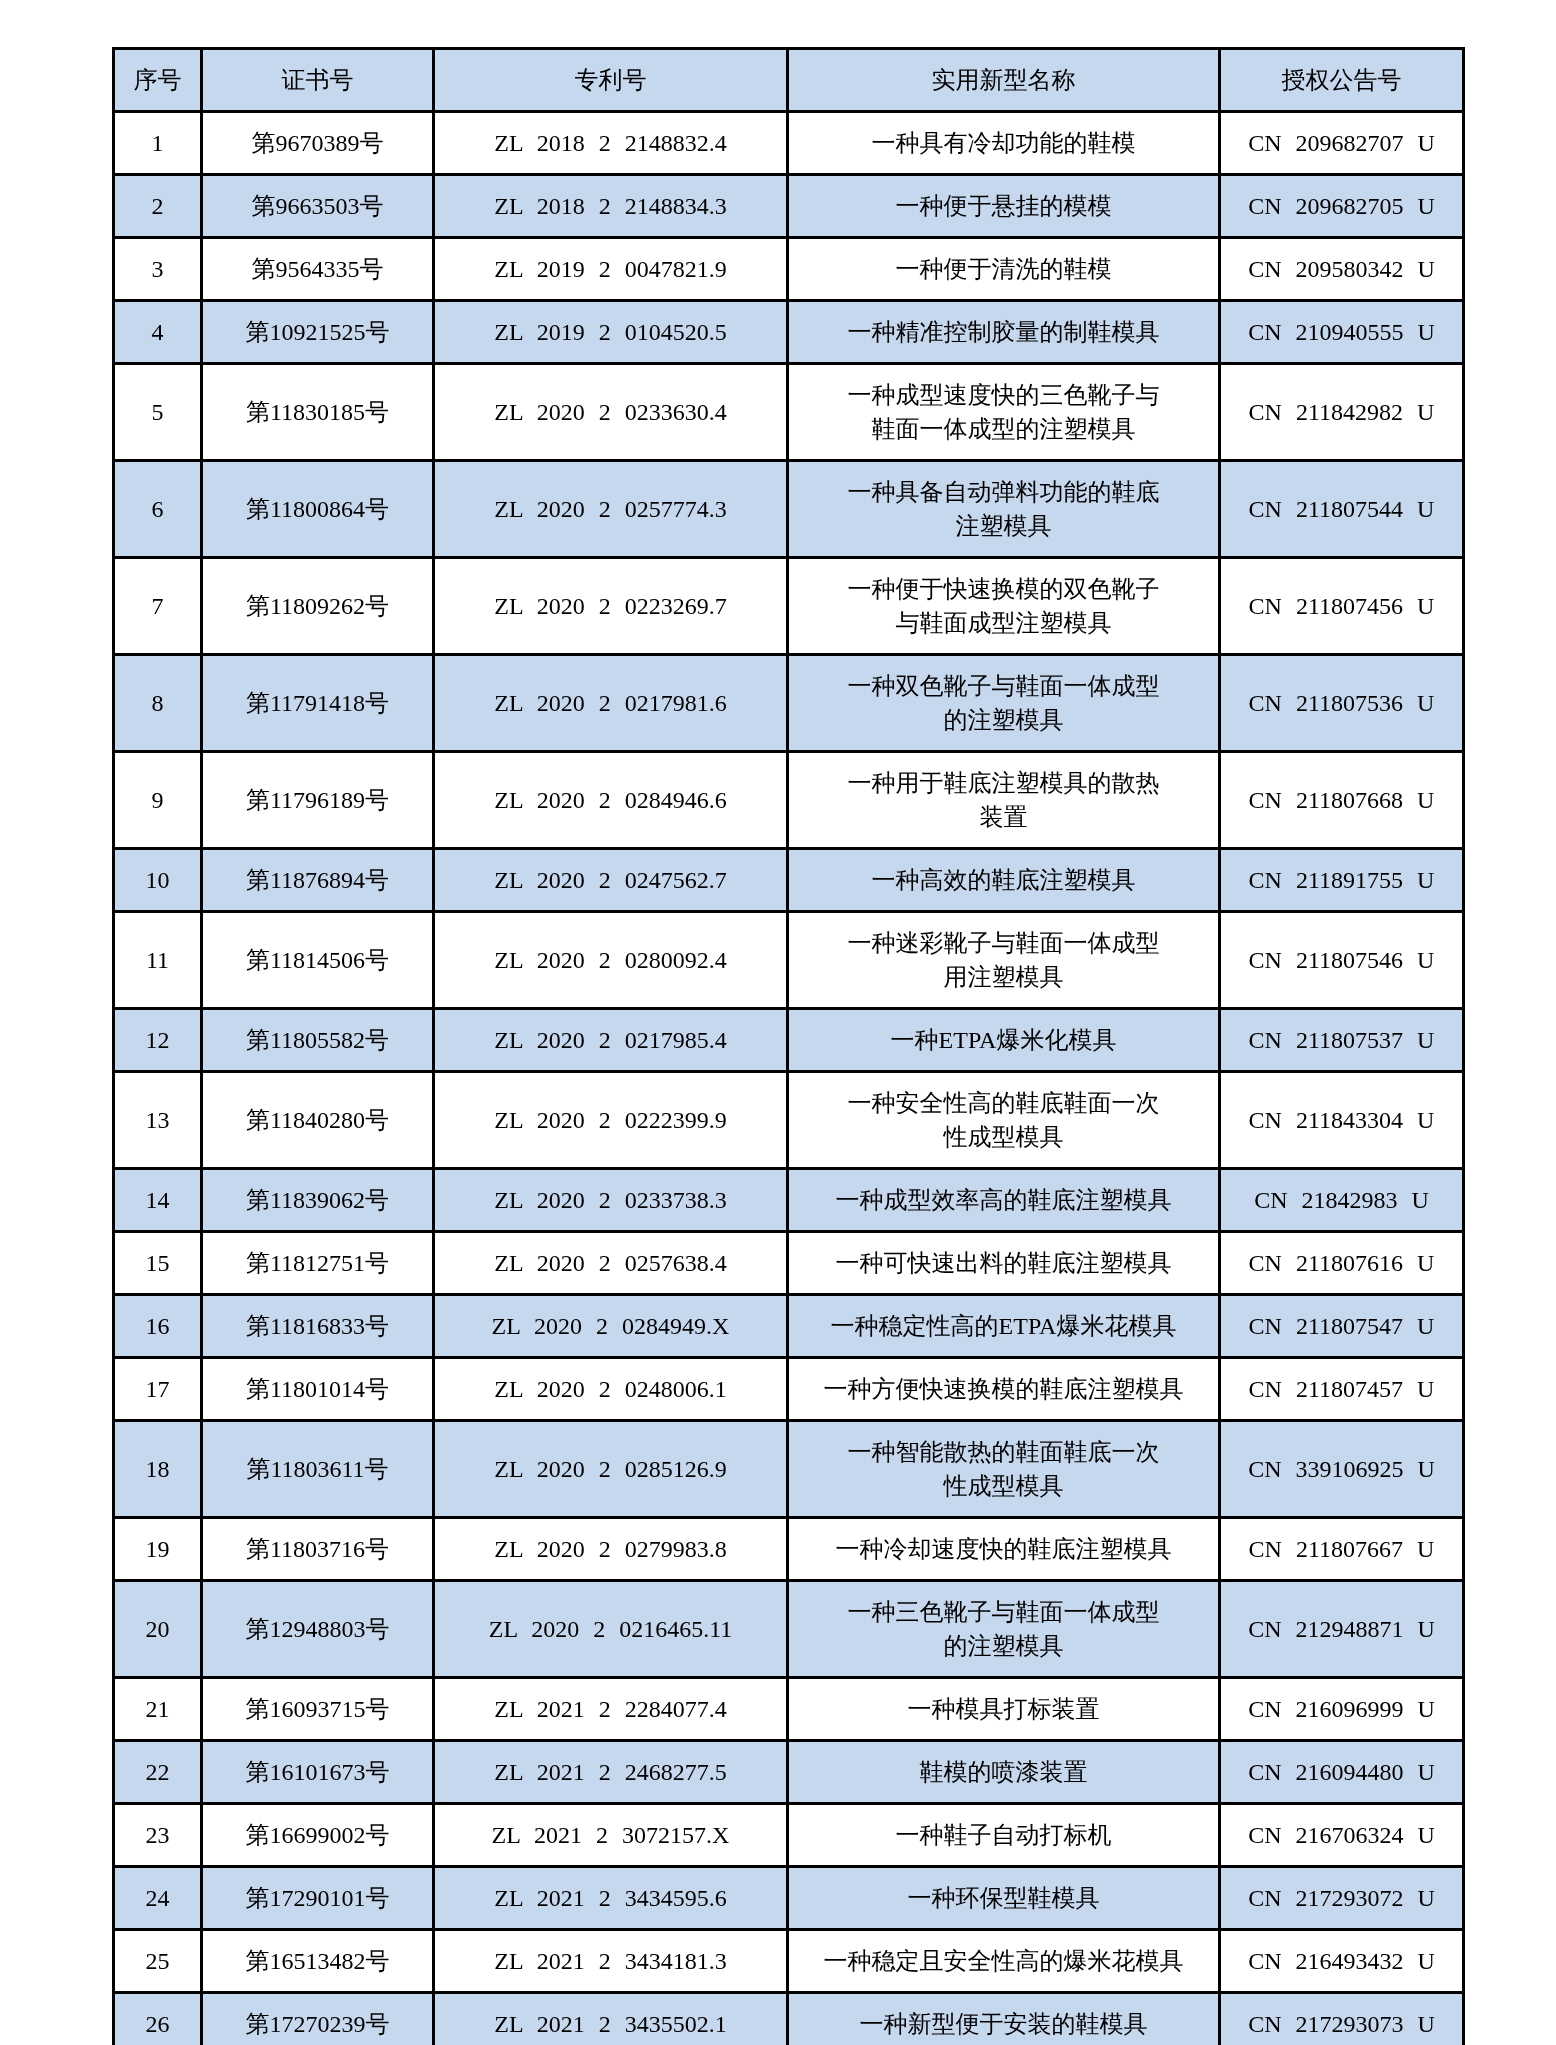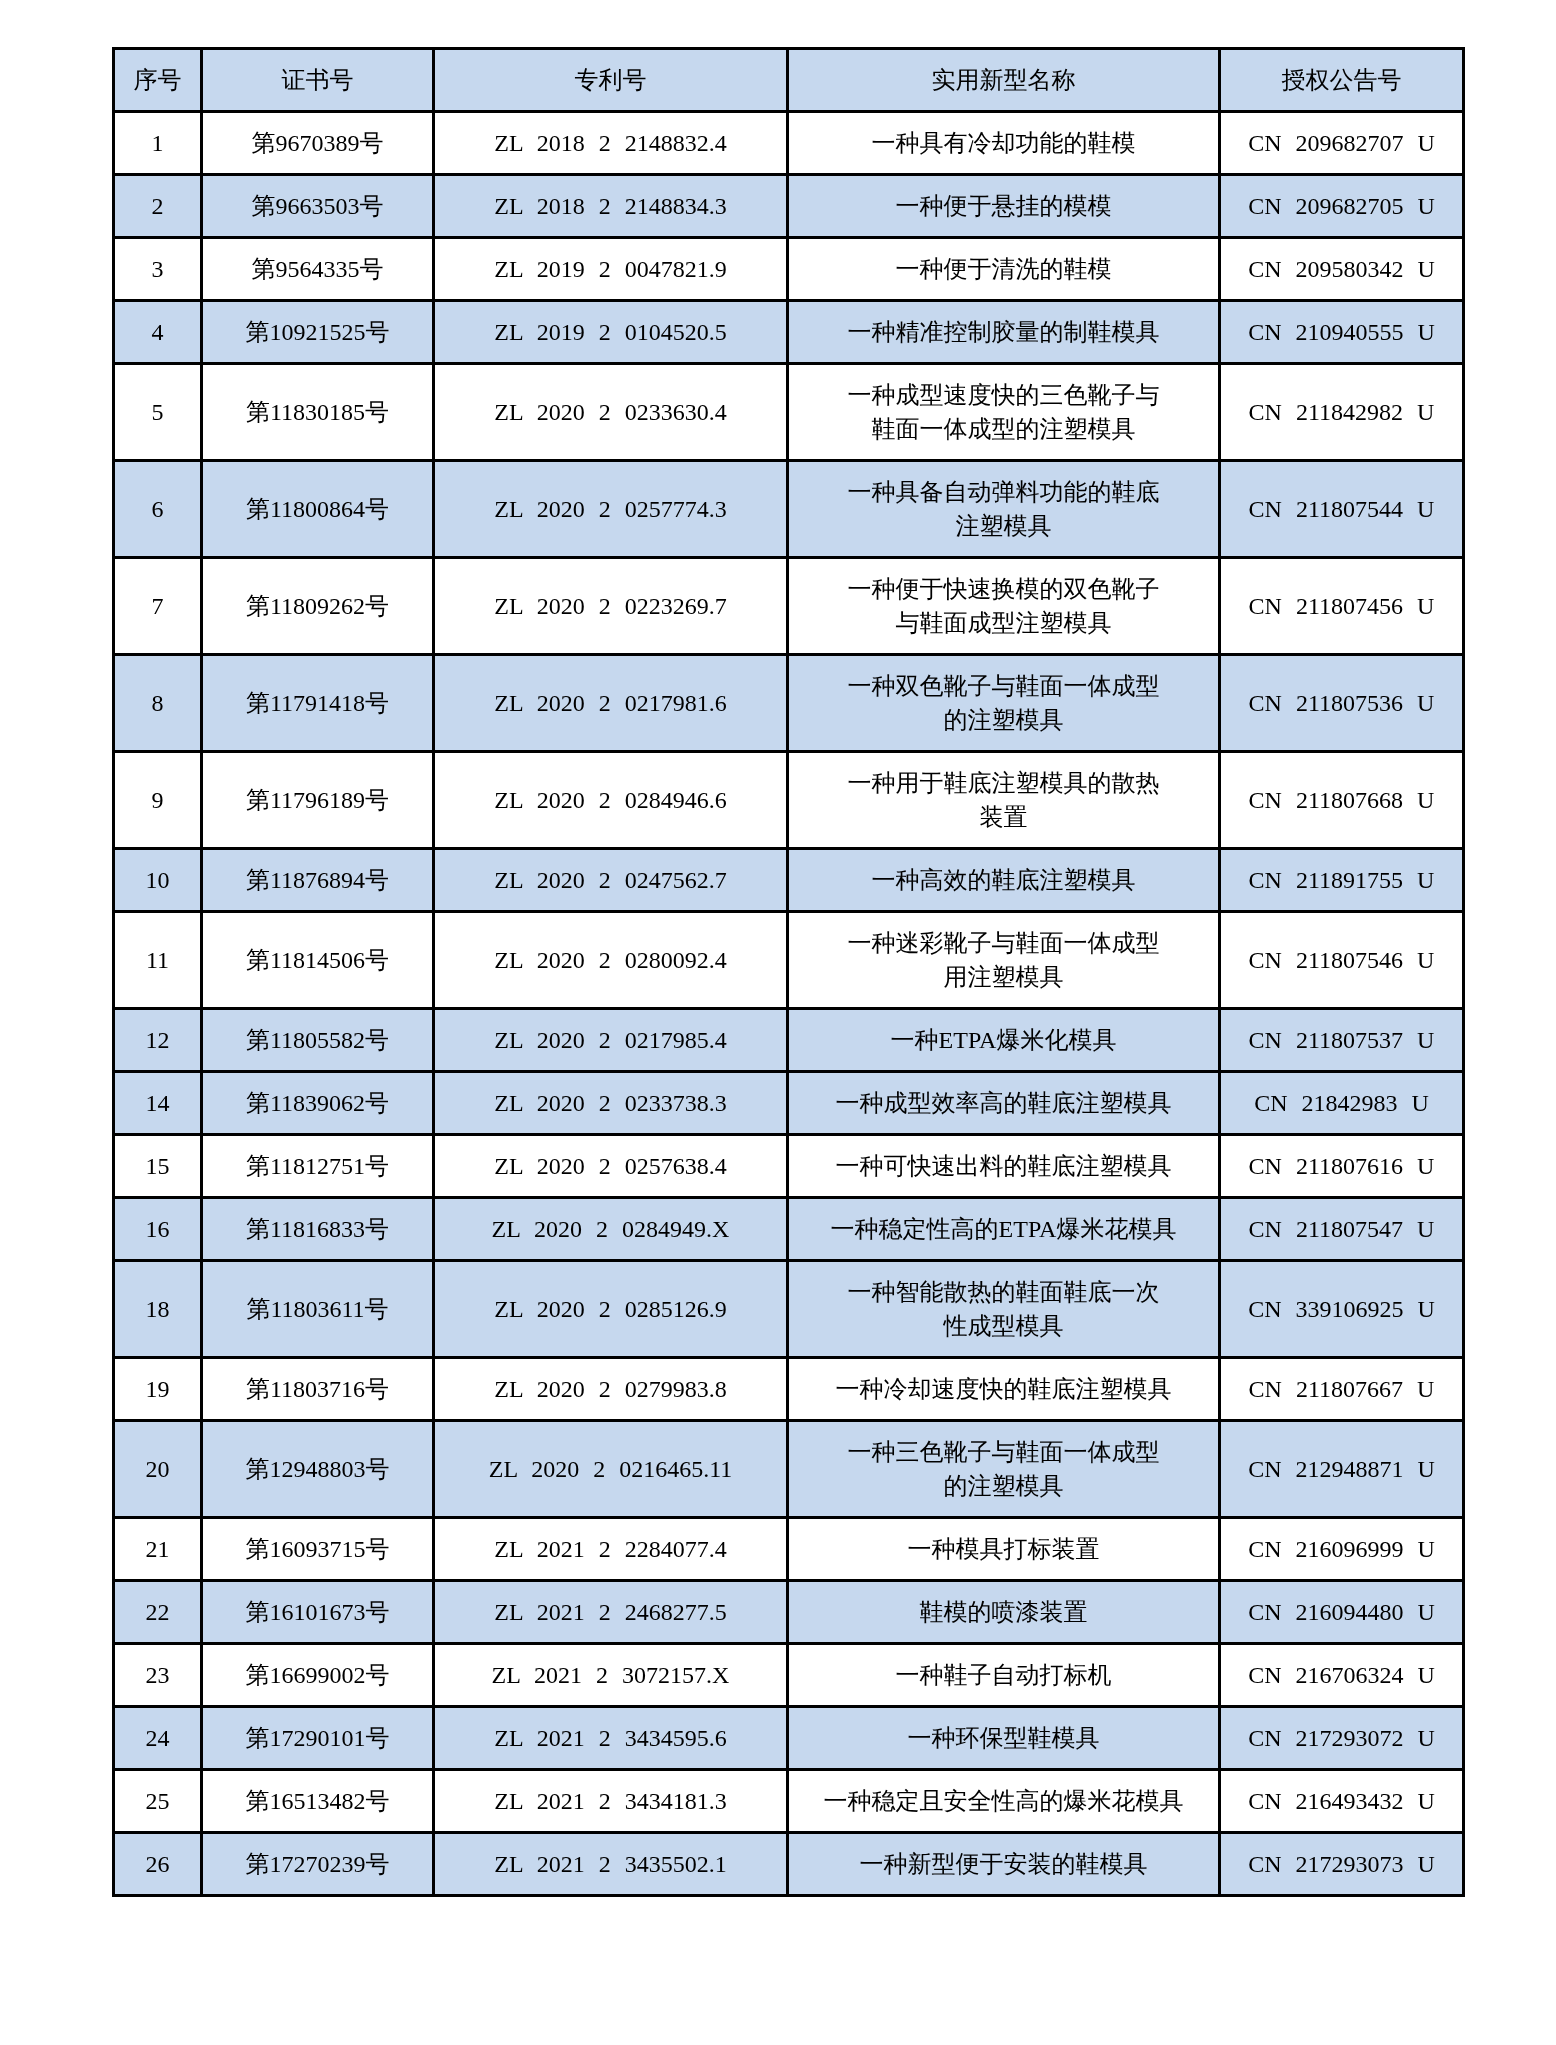--- a/index.html
+++ b/index.html
@@ -146,40 +146,55 @@
 用注塑模具</td>
         <td class="col-pub">CN 211807546 U</td>
       </tr>
       <tr class="shaded">
         <td class="col-no">12</td>
         <td class="col-cert">第11805582号</td>
         <td class="col-pat">ZL 2020 2 0217985.4</td>
         <td class="col-name">一种ETPA爆米化模具</td>
         <td class="col-pub">CN 211807537 U</td>
       </tr>
+      <tr>
+        <td class="col-no">13</td>
+        <td class="col-cert">第11840280号</td>
+        <td class="col-pat">ZL 2020 2 0222399.9</td>
+        <td class="col-name">一种安全性高的鞋底鞋面一次
+性成型模具</td>
+        <td class="col-pub">CN 211843304 U</td>
+      </tr>
       <tr class="shaded">
         <td class="col-no">14</td>
         <td class="col-cert">第11839062号</td>
         <td class="col-pat">ZL 2020 2 0233738.3</td>
         <td class="col-name">一种成型效率高的鞋底注塑模具</td>
         <td class="col-pub">CN 21842983 U</td>
       </tr>
       <tr>
         <td class="col-no">15</td>
         <td class="col-cert">第11812751号</td>
         <td class="col-pat">ZL 2020 2 0257638.4</td>
         <td class="col-name">一种可快速出料的鞋底注塑模具</td>
         <td class="col-pub">CN 211807616 U</td>
       </tr>
       <tr class="shaded">
         <td class="col-no">16</td>
         <td class="col-cert">第11816833号</td>
         <td class="col-pat">ZL 2020 2 0284949.X</td>
         <td class="col-name">一种稳定性高的ETPA爆米花模具</td>
         <td class="col-pub">CN 211807547 U</td>
+      </tr>
+      <tr>
+        <td class="col-no">17</td>
+        <td class="col-cert">第11801014号</td>
+        <td class="col-pat">ZL 2020 2 0248006.1</td>
+        <td class="col-name">一种方便快速换模的鞋底注塑模具</td>
+        <td class="col-pub">CN 211807457 U</td>
       </tr>
       <tr class="shaded">
         <td class="col-no">18</td>
         <td class="col-cert">第11803611号</td>
         <td class="col-pat">ZL 2020 2 0285126.9</td>
         <td class="col-name">一种智能散热的鞋面鞋底一次
 性成型模具</td>
         <td class="col-pub">CN 339106925 U</td>
       </tr>
       <tr>

